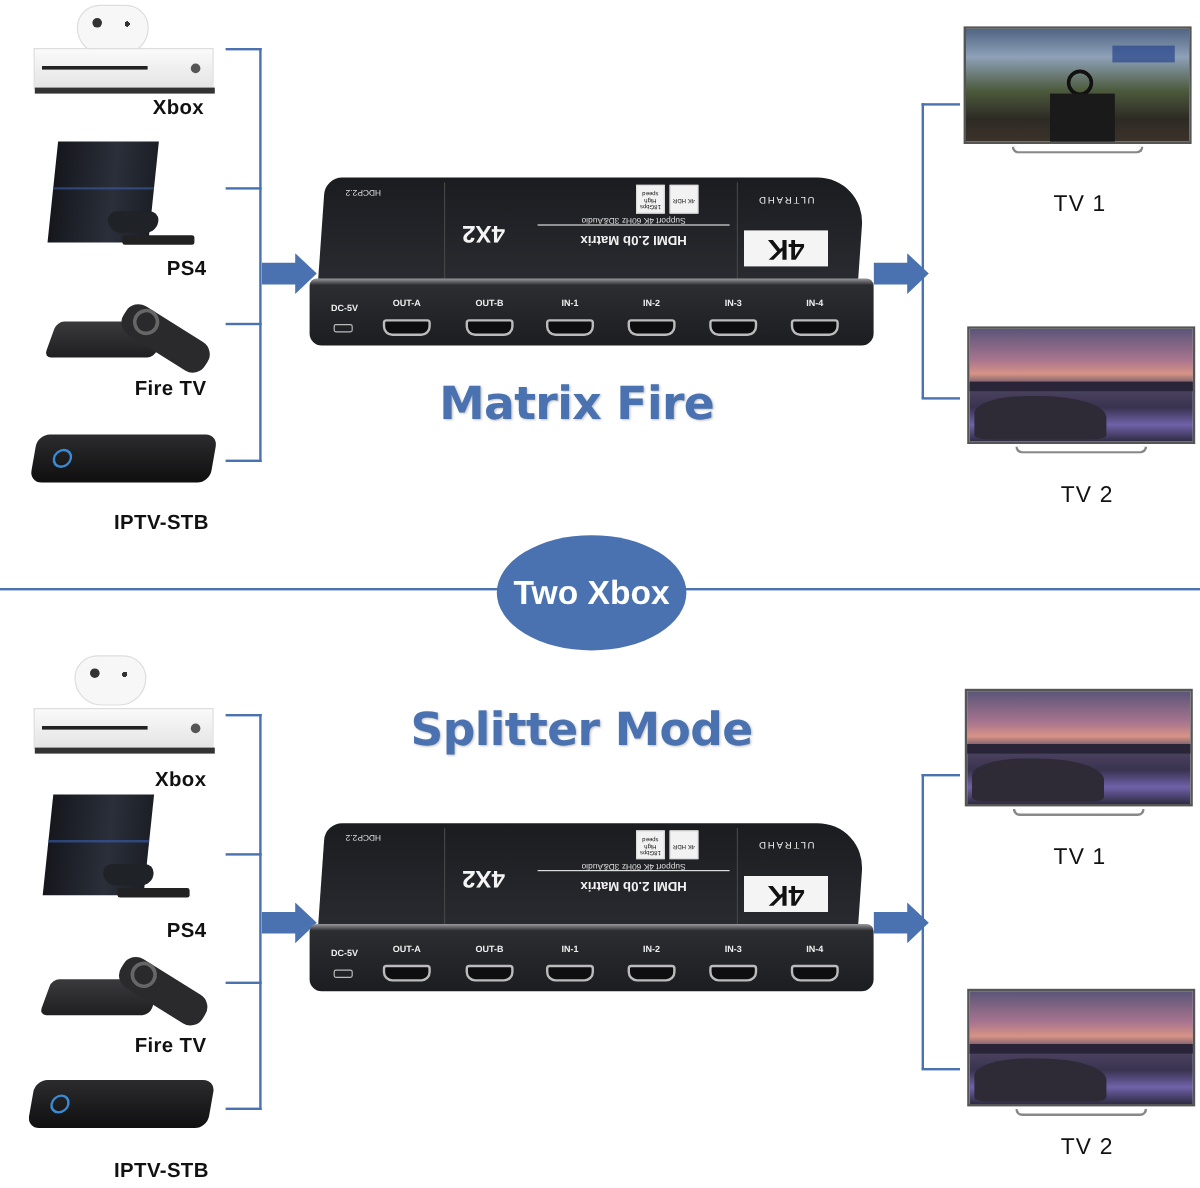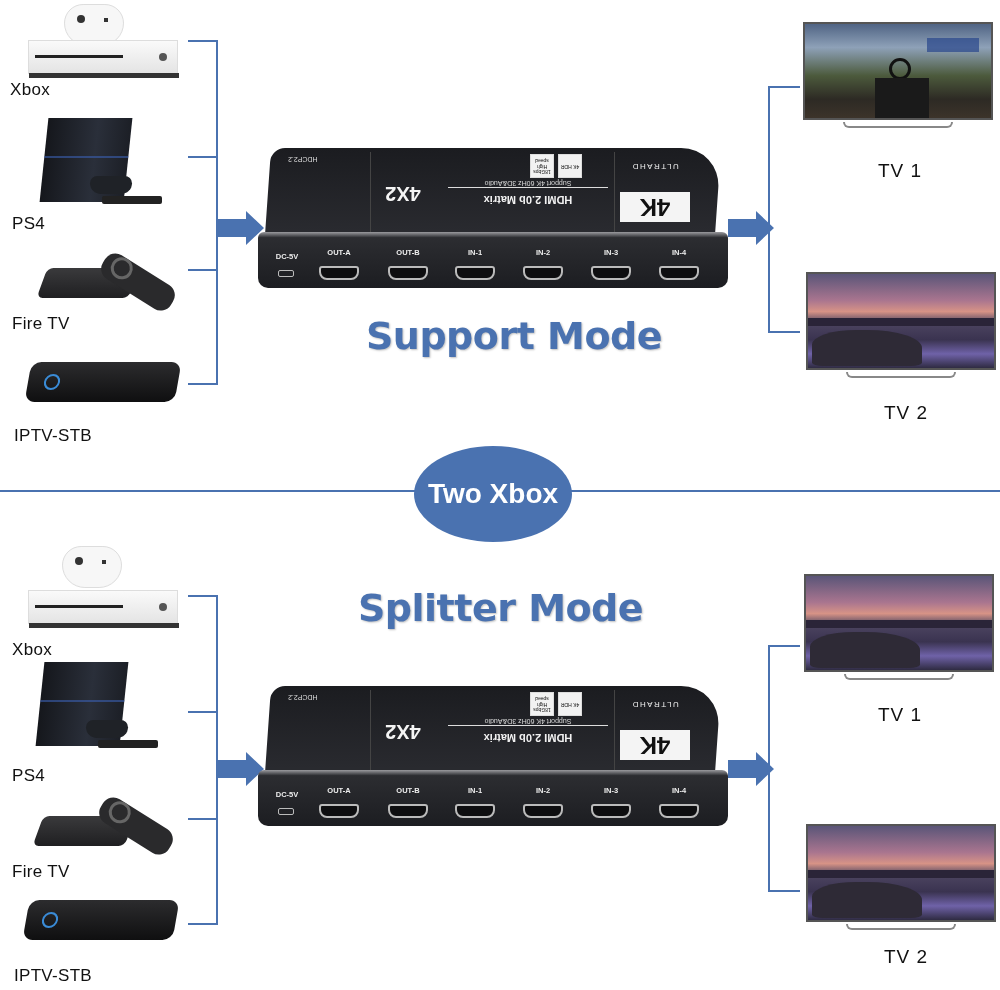--- a/index.html
+++ b/index.html
@@ -3,21 +3,21 @@
 <meta charset="utf-8">
 <style>
   * { box-sizing: border-box; margin: 0; padding: 0; }
   html, body { width: 1000px; height: 990px; background: #ffffff; overflow: hidden; }
   body { position: relative; font-family: "Liberation Sans", sans-serif; color: #111; }
 
   
   .line { position: absolute; background: #4a72b0; }
 
   
-  .dev-label { position: absolute; font-weight: normal; font-size: 17px; text-align: left; width: 160px; letter-spacing: 0.3px; }
+  .dev-label { position: absolute; font-weight: bold; font-size: 17px; text-align: right; width: 160px; letter-spacing: 0.3px; }
   .tv-label { position: absolute; font-size: 19px; text-align: center; width: 120px; letter-spacing: 1px; font-weight: normal; }
 
   
   .mode-title { position: absolute; font-family: "DejaVu Sans", sans-serif; font-weight: bold; font-size: 38px; color: #4a72b0; text-shadow: 1px 1px 2px rgba(0,0,0,0.25); letter-spacing: -0.5px; }
 
   
   .divider { position: absolute; left: 0; top: 490px; width: 1000px; height: 2px; background: #4a72b0; }
   .ellipse { position: absolute; left: 414px; top: 446px; width: 158px; height: 96px; border-radius: 50%; background: #4a72b0; display: flex; align-items: center; justify-content: center; }
   .ellipse span { color: #fff; font-weight: bold; font-size: 28px; white-space: nowrap; }
 
@@ -169,31 +169,31 @@
 
   <div class="tv" style="left:806px;top:272px;">
     <div class="screen landscape">
       <div class="hill"></div>
         <div class="rocks"></div>
     </div>
     <div class="stand"></div>
   </div>
   <div class="tv-label" style="left:846px;top:402px;">TV  2</div>
 
-  <div class="mode-title" style="left:366px;top:314px;">Support Mode</div>
+  <div class="mode-title" style="left:366px;top:314px;">Matrix Fire</div>
 </section>
 
 <div class="divider"></div>
 <div class="ellipse">
   <span>Two Xbox</span>
 </div>
 
 <section>
 
-  <div class="mode-title" style="left:358px;top:586px;">Splitter Mode</div>
+  <div class="mode-title" style="left:342px;top:586px;">Splitter Mode</div>
 
   <div class="device" style="left:28px;top:546px;">
     <div class="xbox-pad" style="left:34px;top:0;"></div>
     <div class="xbox-console" style="left:0;top:44px;">
         <div class="slot"></div>
         <div class="logo"></div>
         <div class="base"></div>
       </div>
   </div>
   <div class="dev-label" style="left:12px;top:640px;">Xbox</div>

